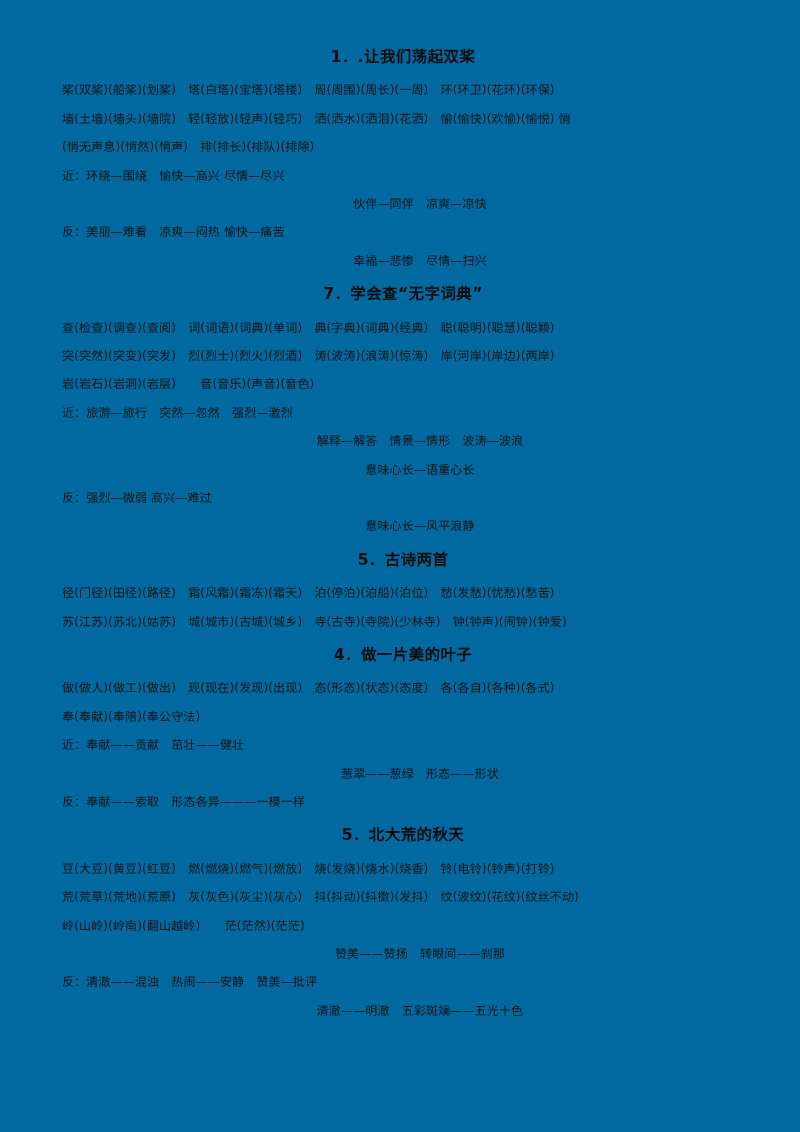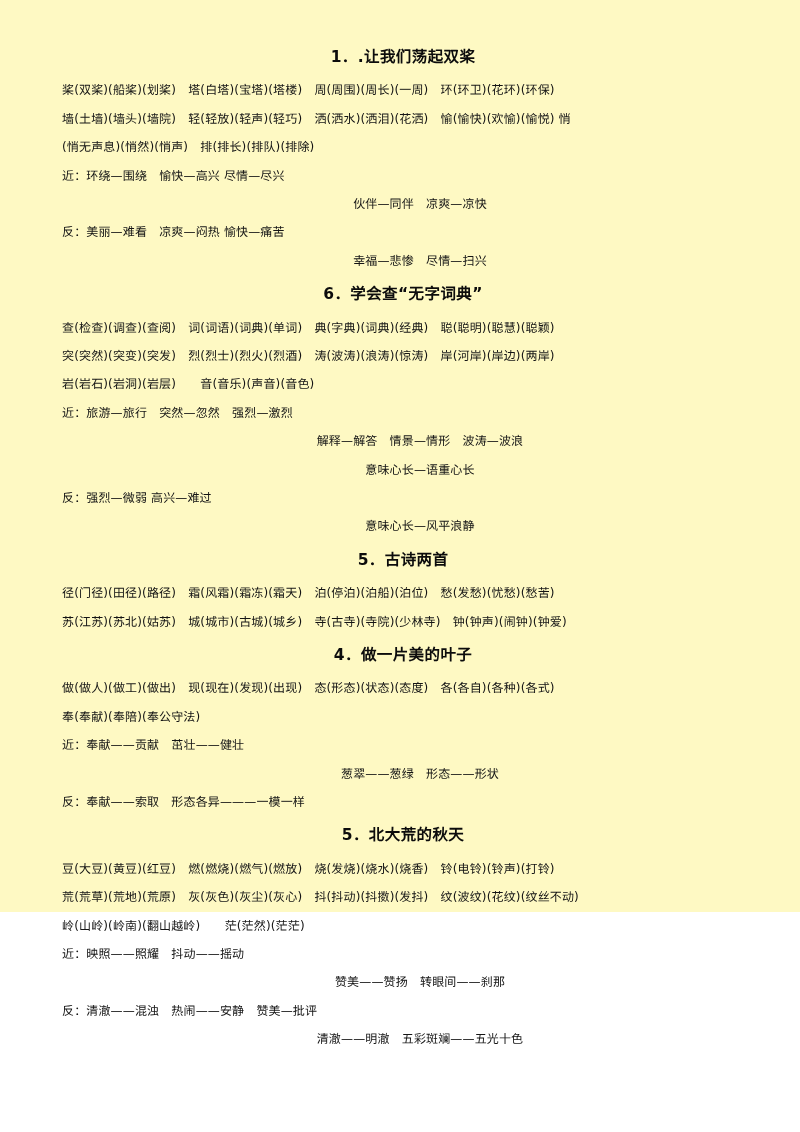--- a/index.html
+++ b/index.html
@@ -11,23 +11,23 @@
   body {
     width: 800px;
     height: 1132px;
     font-family: "DejaVu Sans", "Liberation Sans", sans-serif;
     color: #111111;
     overflow: hidden;
   }
   .page {
     box-sizing: border-box;
     width: 800px;
-    height: 912px;
+    height: 1132px;
     padding: 48px 56px 40px 62px;
-    background: #fef9c3;
+    background: #0369a1;
   }
   .lesson {
     margin: 0 0 2px 0;
   }
   .lesson-title {
     text-align: center;
     font-weight: bold;
     font-size: 15.5px;
     letter-spacing: 0.4px;
     margin: 10px 0 9px 0;
@@ -62,21 +62,21 @@
         <div class="lesson-title">1．.让我们荡起双桨</div>
         <div class="line hang">桨(双桨)(船桨)(划桨)　塔(白塔)(宝塔)(塔楼)　周(周围)(周长)(一周)　环(环卫)(花环)(环保)</div>
         <div class="line hang">墙(土墙)(墙头)(墙院)　轻(轻放)(轻声)(轻巧)　洒(洒水)(洒泪)(花洒)　愉(愉快)(欢愉)(愉悦) 悄</div>
         <div class="line hang">(悄无声息)(悄然)(悄声)　排(排长)(排队)(排除)</div>
         <div class="line hang">近：环绕—围绕　愉快—高兴 尽情—尽兴</div>
         <div class="line indent">伙伴—同伴　凉爽—凉快</div>
         <div class="line hang">反：美丽—难看　凉爽—闷热 愉快—痛苦</div>
         <div class="line indent">幸福—悲惨　尽情—扫兴</div>
       </div>
       <div class="lesson">
-        <div class="lesson-title">6．学会查“无字词典”</div>
+        <div class="lesson-title">7．学会查“无字词典”</div>
         <div class="line hang">查(检查)(调查)(查阅)　词(词语)(词典)(单词)　典(字典)(词典)(经典)　聪(聪明)(聪慧)(聪颖)</div>
         <div class="line hang">突(突然)(突变)(突发)　烈(烈士)(烈火)(烈酒)　涛(波涛)(浪涛)(惊涛)　岸(河岸)(岸边)(两岸)</div>
         <div class="line hang">岩(岩石)(岩洞)(岩层)　　音(音乐)(声音)(音色)</div>
         <div class="line hang">近：旅游—旅行　突然—忽然　强烈—激烈</div>
         <div class="line indent">解释—解答　情景—情形　波涛—波浪</div>
         <div class="line indent">意味心长—语重心长</div>
         <div class="line hang">反：强烈—微弱 高兴—难过</div>
         <div class="line indent">意味心长—风平浪静</div>
       </div>
       <div class="lesson">
@@ -90,19 +90,18 @@
         <div class="line hang">奉(奉献)(奉陪)(奉公守法)</div>
         <div class="line hang">近：奉献——贡献　茁壮——健壮</div>
         <div class="line indent">葱翠——葱绿　形态——形状</div>
         <div class="line hang">反：奉献——索取　形态各异———一模一样</div>
       </div>
       <div class="lesson">
         <div class="lesson-title">5．北大荒的秋天</div>
         <div class="line hang">豆(大豆)(黄豆)(红豆)　燃(燃烧)(燃气)(燃放)　烧(发烧)(烧水)(烧香)　铃(电铃)(铃声)(打铃)</div>
         <div class="line hang">荒(荒草)(荒地)(荒原)　灰(灰色)(灰尘)(灰心)　抖(抖动)(抖擞)(发抖)　纹(波纹)(花纹)(纹丝不动)</div>
         <div class="line hang">岭(山岭)(岭南)(翻山越岭)　　茫(茫然)(茫茫)</div>
-        <div class="line hang">近：映照——照耀　抖动——摇动</div>
         <div class="line indent">赞美——赞扬　转眼间——刹那</div>
         <div class="line hang">反：清澈——混浊　热闹——安静　赞美—批评</div>
         <div class="line indent">清澈——明澈　五彩斑斓——五光十色</div>
       </div>
     </div>
 </div>
 
 </body></html>

